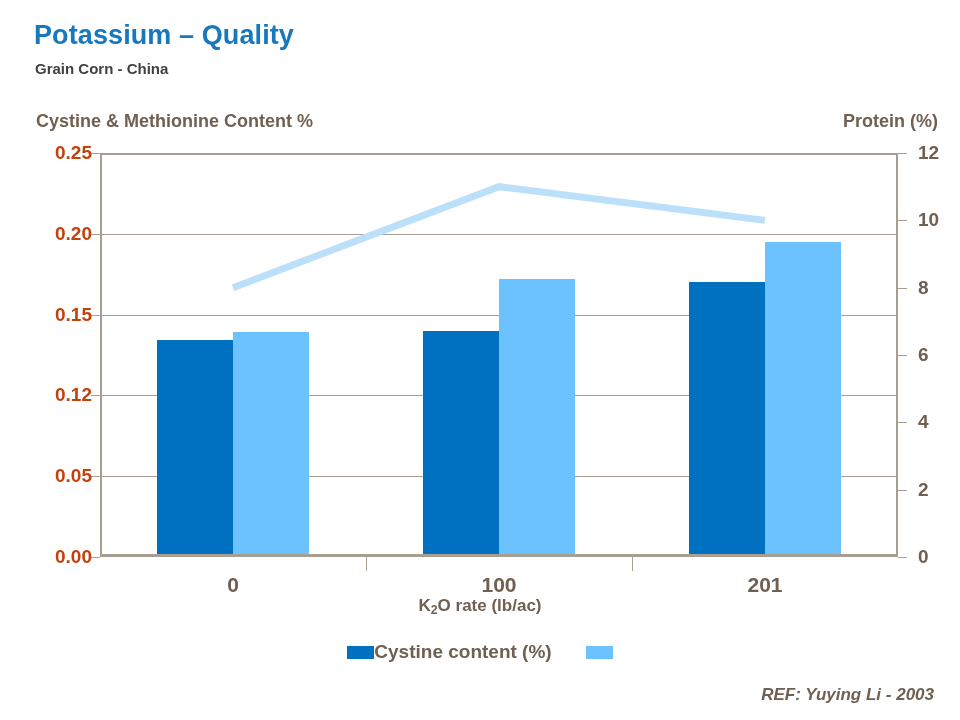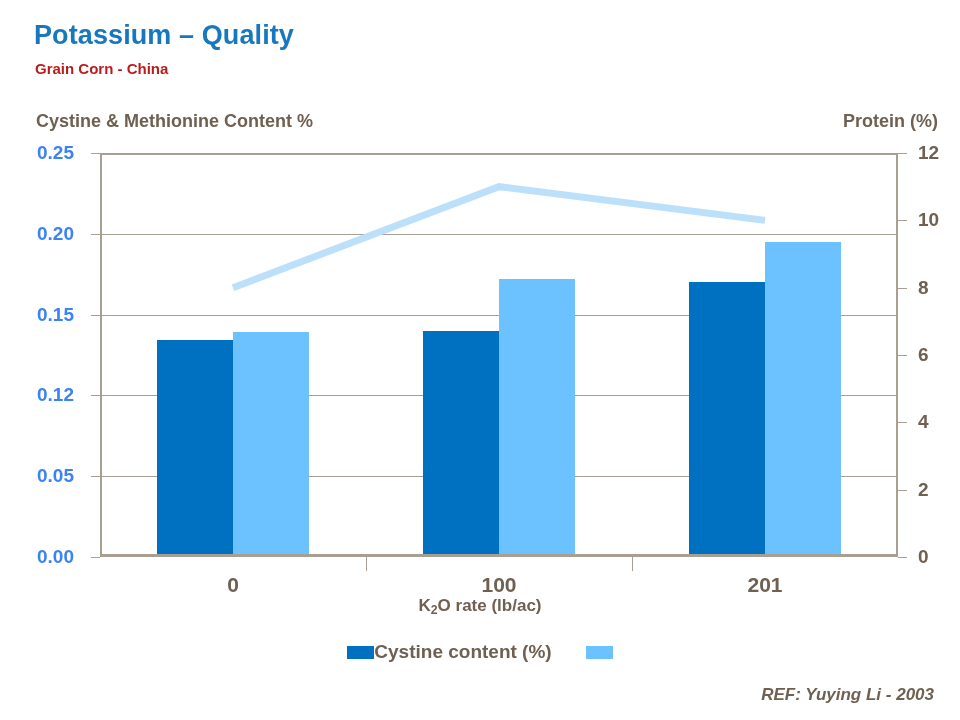--- a/index.html
+++ b/index.html
@@ -25,21 +25,21 @@
     color: #1878BE;
     letter-spacing: 0.1px;
     white-space: nowrap;
   }
   #subtitle {
     position: absolute;
     left: 35px;
     top: 60px;
     font-size: 15px;
     font-weight: bold;
-    color: #b91c1c;
+    color: #404040;
     white-space: nowrap;
   }
 
   
   #left-axis-title {
     position: absolute;
     left: 36px;
     top: 111px;
     font-size: 18px;
     font-weight: bold;
@@ -92,25 +92,25 @@
   .tick-right {
     position: absolute;
     width: 9px;
     height: 1px;
     background: #A99E92;
     right: -9px;
   }
   .ylabel-left {
     position: absolute;
     right: 100%;
-    margin-right: 26px;
+    margin-right: 8px;
     transform: translateY(-50%);
     font-size: 19px;
     font-weight: bold;
-    color: #3b82f6;
+    color: #c2410c;
     white-space: nowrap;
   }
   .ylabel-right {
     position: absolute;
     left: 100%;
     margin-left: 20px;
     transform: translateY(-50%);
     font-size: 19px;
     font-weight: bold;
     color: #6F6051;

